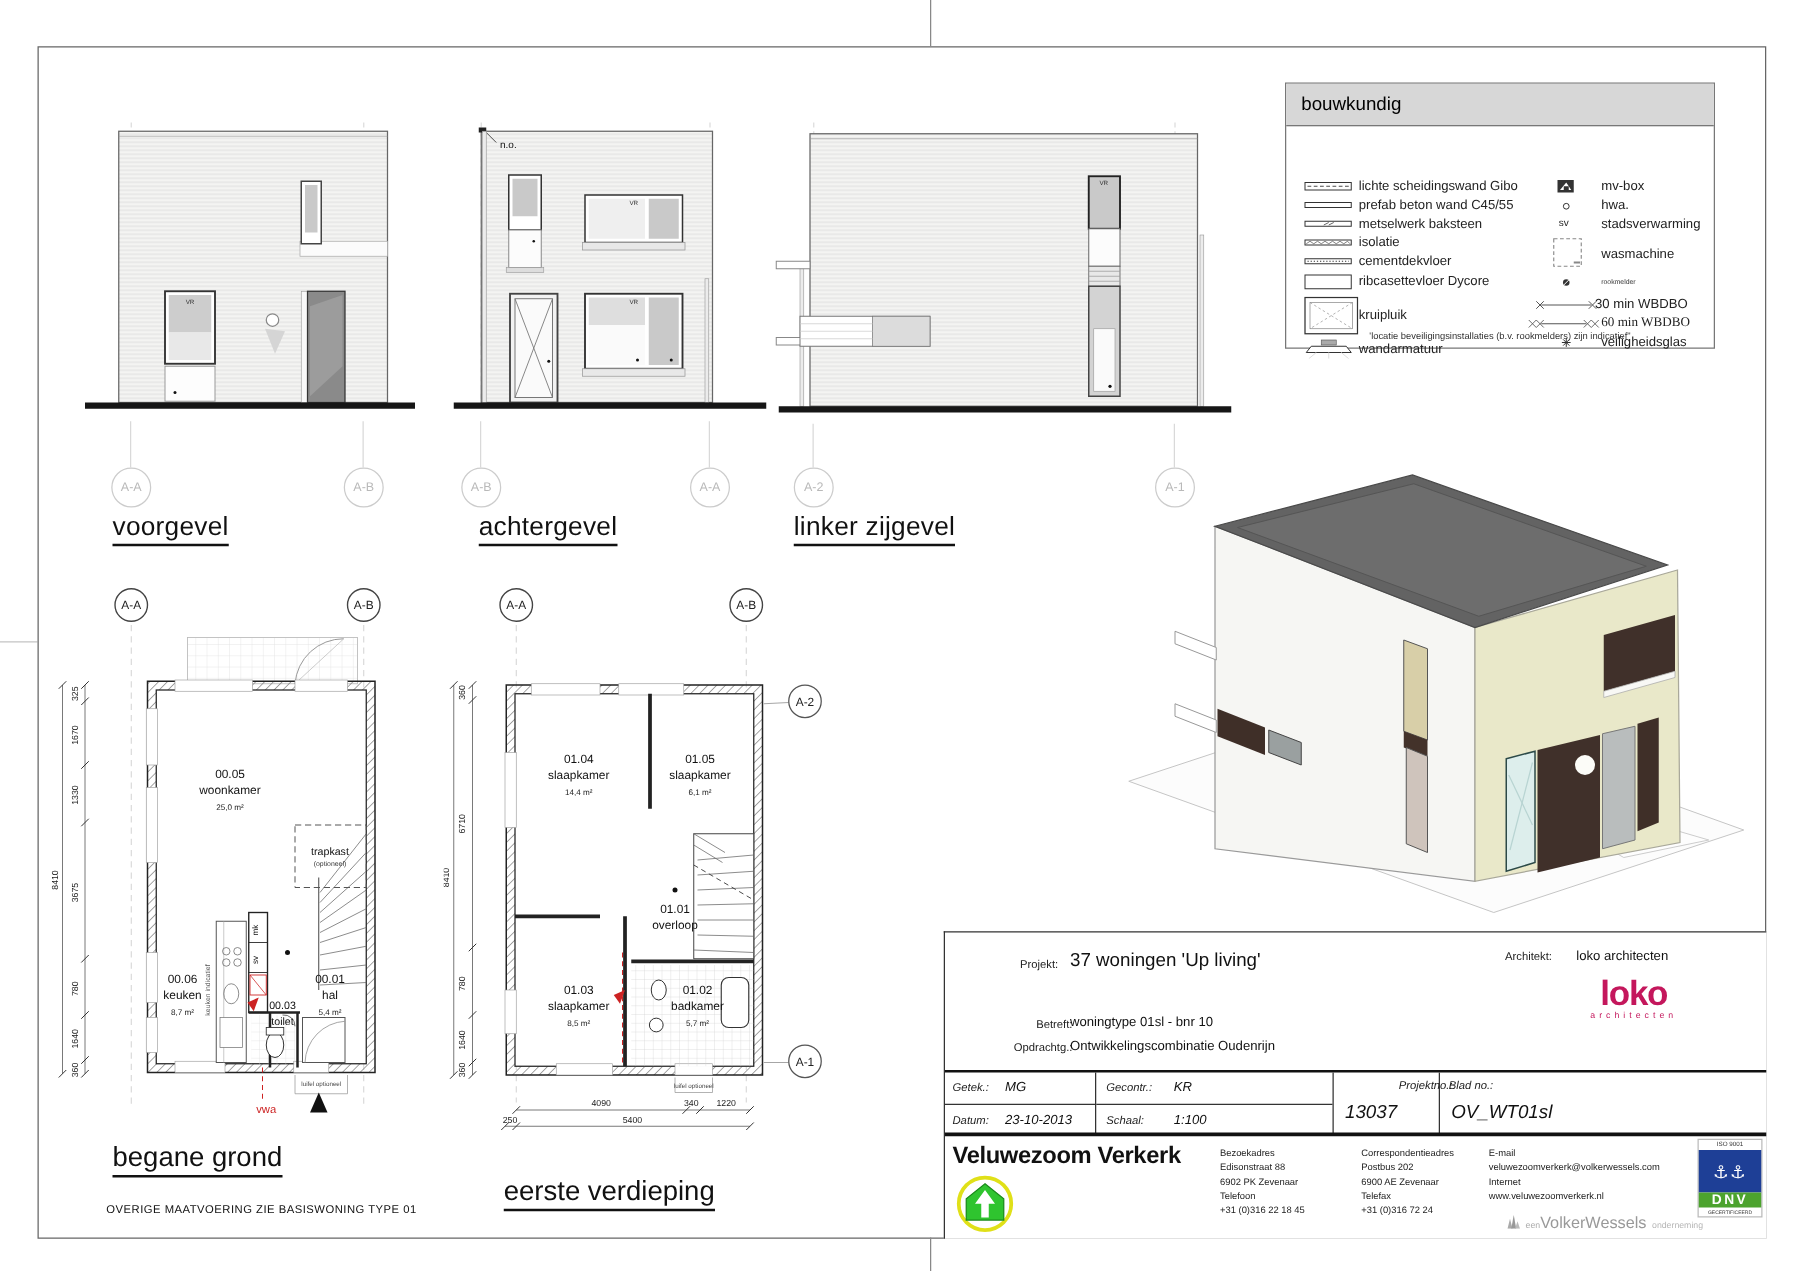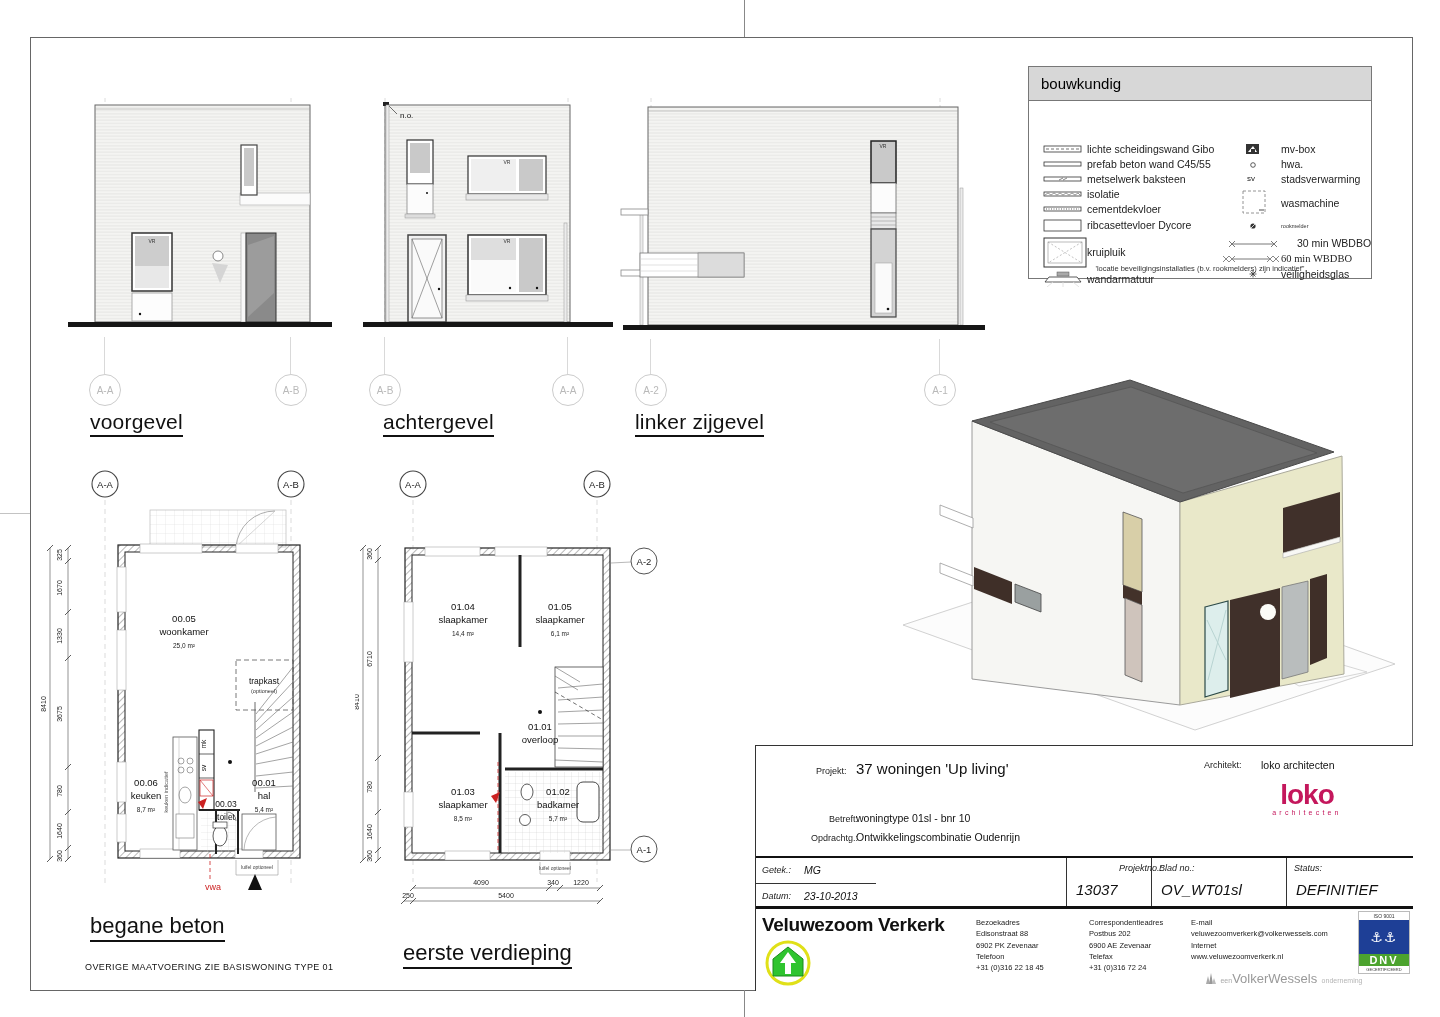--- a/index.html
+++ b/index.html
@@ -262,21 +262,21 @@
       <div class="litem" style="left:252px;top:96px;">wasmachine</div>
       <svg class="lsym" style="left:219px;top:120px;" width="10" height="10">
           <circle cx="5" cy="5" r="2.6" fill="#333"></circle>
           <line x1="3" y1="7" x2="7" y2="3" stroke="#fff" stroke-width="0.8"></line>
         </svg>
       <div class="litem tiny" style="left:252px;top:122px;">rookmelder</div>
       <svg class="lsym" style="left:196px;top:138px;" width="56" height="10">
           <line x1="8" y1="5" x2="48" y2="5" stroke="#555" stroke-width="0.8"></line>
           <path d="M4 2 L10 8 M10 2 L4 8 M46 2 L52 8 M52 2 L46 8" stroke="#555" stroke-width="0.8"></path>
         </svg>
-      <div class="litem" style="left:268px;top:136px;">30 min WBDBO</div>
+      <div class="litem" style="left:247px;top:136px;">30 min WBDBO</div>
       <svg class="lsym" style="left:192px;top:153px;" width="60" height="10">
           <line x1="12" y1="5" x2="48" y2="5" stroke="#555" stroke-width="0.8"></line>
           <path d="M2 2 L8 8 M8 2 L2 8 M8 2 L14 8 M14 2 L8 8" stroke="#555" stroke-width="0.7"></path>
           <path d="M46 2 L52 8 M52 2 L46 8 M52 2 L58 8 M58 2 L52 8" stroke="#555" stroke-width="0.7"></path>
         </svg>
       <div class="litem" style="left:252px;top:152px;font-family:Liberation Serif, serif;">60 min WBDBO</div>
       <svg class="lsym" style="left:219px;top:168px;" width="10" height="10">
           <path d="M5 1.5 L5 8.5 M1.5 5 L8.5 5 M2.5 2.5 L7.5 7.5 M7.5 2.5 L2.5 7.5" stroke="#333" stroke-width="0.8"></path>
         </svg>
       <div class="litem" style="left:252px;top:167px;">veiligheidsglas</div>
@@ -512,21 +512,21 @@
         <line x1="55" y1="442" x2="61" y2="436"></line>
         <line x1="242" y1="442" x2="248" y2="436"></line>
     </g>
     <text x="126" y="423" font-size="7" text-anchor="middle" fill="#222">4090</text>
     <text x="198" y="423" font-size="7" text-anchor="middle" fill="#222">340</text>
     <text x="226" y="423" font-size="7" text-anchor="middle" fill="#222">1220</text>
     <text x="53" y="436" font-size="7" text-anchor="middle" fill="#222">250</text>
     <text x="151" y="436" font-size="7" text-anchor="middle" fill="#222">5400</text>
   </svg>
 
-  <div class="plan-label" style="left:90px;top:913px;">begane beton</div>
+  <div class="plan-label" style="left:90px;top:913px;">begane grond</div>
   <div class="plan-label" style="left:403px;top:940px;">eerste verdieping</div>
   <div class="footnote" style="left:45px;top:962px;margin-left:40px;">OVERIGE MAATVOERING ZIE BASISWONING TYPE 01</div>
 
   <svg class="abs" style="left:895px;top:360px;" width="520" height="395" viewBox="0 0 520 395">
     <polygon points="8,265 300,370 500,304 208,199" fill="#fcfcfc" stroke="#c5c5c5" stroke-width="0.8"></polygon>
     <polygon points="390,318 448,305 472,312 404,326" fill="#fdfdfd" stroke="#c5c5c5" stroke-width="0.7"></polygon>
     <polygon points="77,61 285,142 285,345 77,319" fill="#f6f6f3" stroke="#9a9a9a" stroke-width="1"></polygon>
     <polygon points="285,142 447,96 449,314 285,345" fill="#e9e8c9" stroke="#a9a89a" stroke-width="1"></polygon>
     <polygon points="77,61 235,20 439,92 285,142" fill="#636363" stroke="#4a4a4a" stroke-width="1"></polygon>
     <polygon points="95,62 236,27 422,93 288,133" fill="#6d6d6d" stroke="#555" stroke-width="0.8"></polygon>
@@ -571,31 +571,37 @@
       <div class="tb-cell" style="left:0;width:120px;border-left:none;">
         <div class="tb-row" style="border-bottom:1px solid #333;">
           <span class="tlbl" style="left:6px;">Getek.:</span>
           <span class="tval" style="left:48px;">MG</span>
         </div>
         <div class="tb-row">
           <span class="tlbl" style="left:6px;">Datum:</span>
           <span class="tval" style="left:48px;">23-10-2013</span>
         </div>
       </div>
+      <div class="tb-cell" style="left:120px;width:190px;">
+        <div class="tb-row" style="border-bottom:1px solid #333;">
+          <span class="tlbl" style="left:8px;">Gecontr.:</span>
+          <span class="tval" style="left:62px;">KR</span>
+        </div>
+        <div class="tb-row">
+          <span class="tlbl" style="left:8px;">Schaal:</span>
+          <span class="tval" style="left:62px;">1:100</span>
+        </div>
+      </div>
       <div class="tb-cell" style="left:310px;width:85px;">
         <span class="tlbl" style="left:7px;top:5px;padding-left:45px;">Projektno.:</span>
         <span class="tval-big" style="left:9px;top:23px;">13037</span>
       </div>
       <div class="tb-cell" style="left:395px;width:135px;">
         <span class="tlbl" style="left:7px;top:5px;">Blad no.:</span>
         <span class="tval-big" style="left:9px;top:23px;">OV_WT01sl</span>
-      </div>
-      <div class="tb-cell" style="left:530px;width:127px;">
-        <span class="tlbl" style="left:7px;top:5px;">Status:</span>
-        <span class="tval-big" style="left:9px;top:23px;">DEFINITIEF</span>
       </div>
     </div>
     <div class="tb-c">
       <div class="company-name">Veluwezoom Verkerk</div>
       <svg class="abs" style="left:8px;top:30px;" width="48" height="48" viewBox="0 0 48 48">
         <circle cx="24" cy="24" r="21" fill="#fff" stroke="#e0e018" stroke-width="3"></circle>
         <polygon points="24,8 39,20 39,37 9,37 9,20" fill="#2fc42f" stroke="#1a8a1a" stroke-width="1"></polygon>
         <polygon points="24,13 32,24 27,24 27,35 21,35 21,24 16,24" fill="#fff"></polygon>
       </svg>
       <div class="addr" style="left:220px;">

